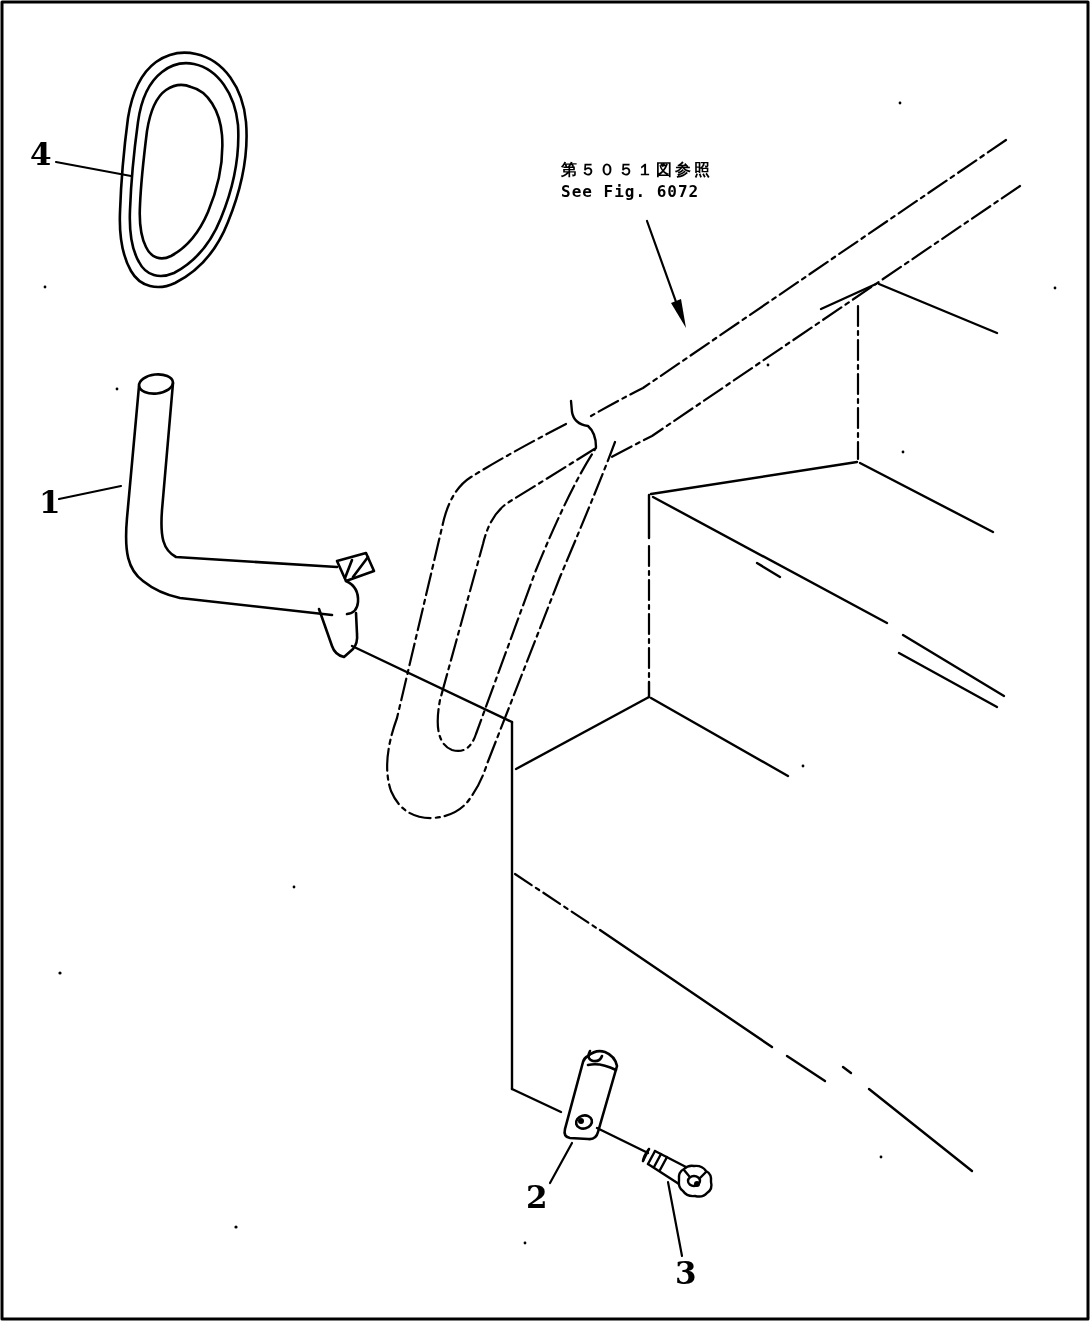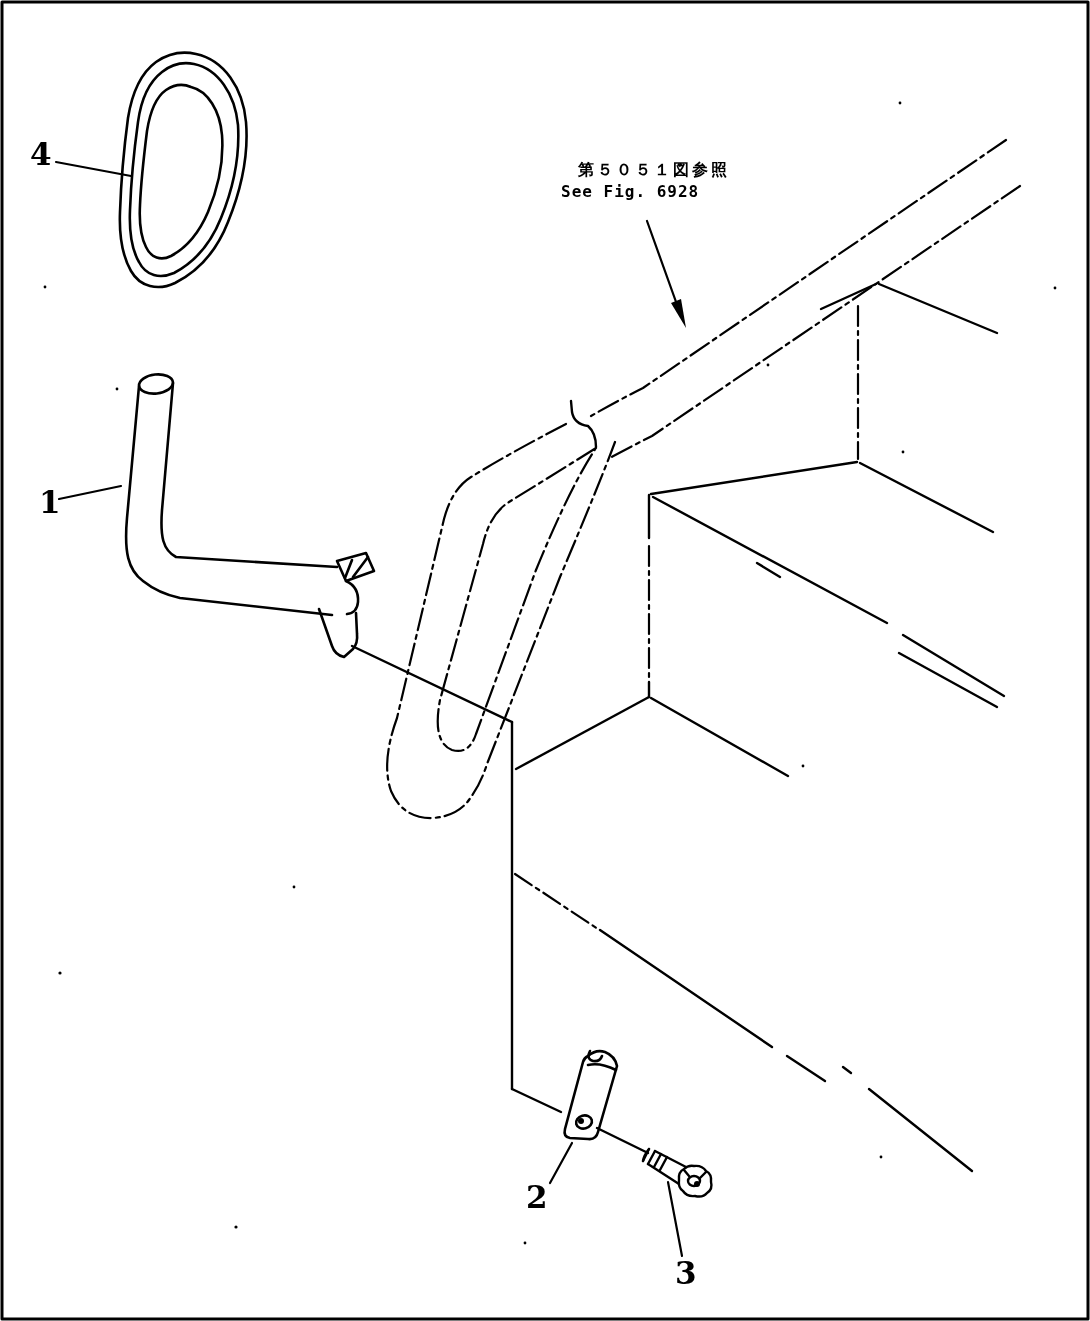--- a/index.html
+++ b/index.html
@@ -24,21 +24,21 @@
   .ref-note{
     position:absolute;
     left:561px;top:159px;
     color:#000;
     font-family:"DejaVu Sans Mono", monospace;
     font-size:16px;
     font-weight:700;
     line-height:1.35;
     white-space:nowrap;
   }
-  .ref-note .jp{letter-spacing:3px;font-size:16px;margin-left:17px;}
+  .ref-note .jp{letter-spacing:3px;font-size:16px;}
   .ref-note .en{letter-spacing:1px;}
 </style>
 </head>
 <body>
 
 <div class="stage">
 
   <svg viewBox="0 0 1090 1321" fill="none" stroke="#000" stroke-width="2.4" stroke-linecap="round" stroke-linejoin="round">
 
     <rect x="2" y="2" width="1086" height="1317" stroke-width="3"></rect>
@@ -143,21 +143,21 @@
         <circle cx="525" cy="1243" r="1.4"></circle>
       <circle cx="881" cy="1157" r="1.4"></circle>
         <circle cx="903" cy="452" r="1.4"></circle>
       <circle cx="117" cy="389" r="1.4"></circle>
         <circle cx="45" cy="287" r="1.4"></circle>
     </g>
   </svg>
 
   <div class="ref-note">
     <div class="jp">第５０５１図参照</div>
-    <div class="en">See Fig. 6928</div>
+    <div class="en">See Fig. 6072</div>
   </div>
 
   <div class="callout" style="left:30px;top:139px">4</div>
   <div class="callout" style="left:39px;top:487px">1</div>
   <div class="callout" style="left:526px;top:1182px">2</div>
   <div class="callout" style="left:675px;top:1258px">3</div>
 
 </div>
 
 </body></html>

